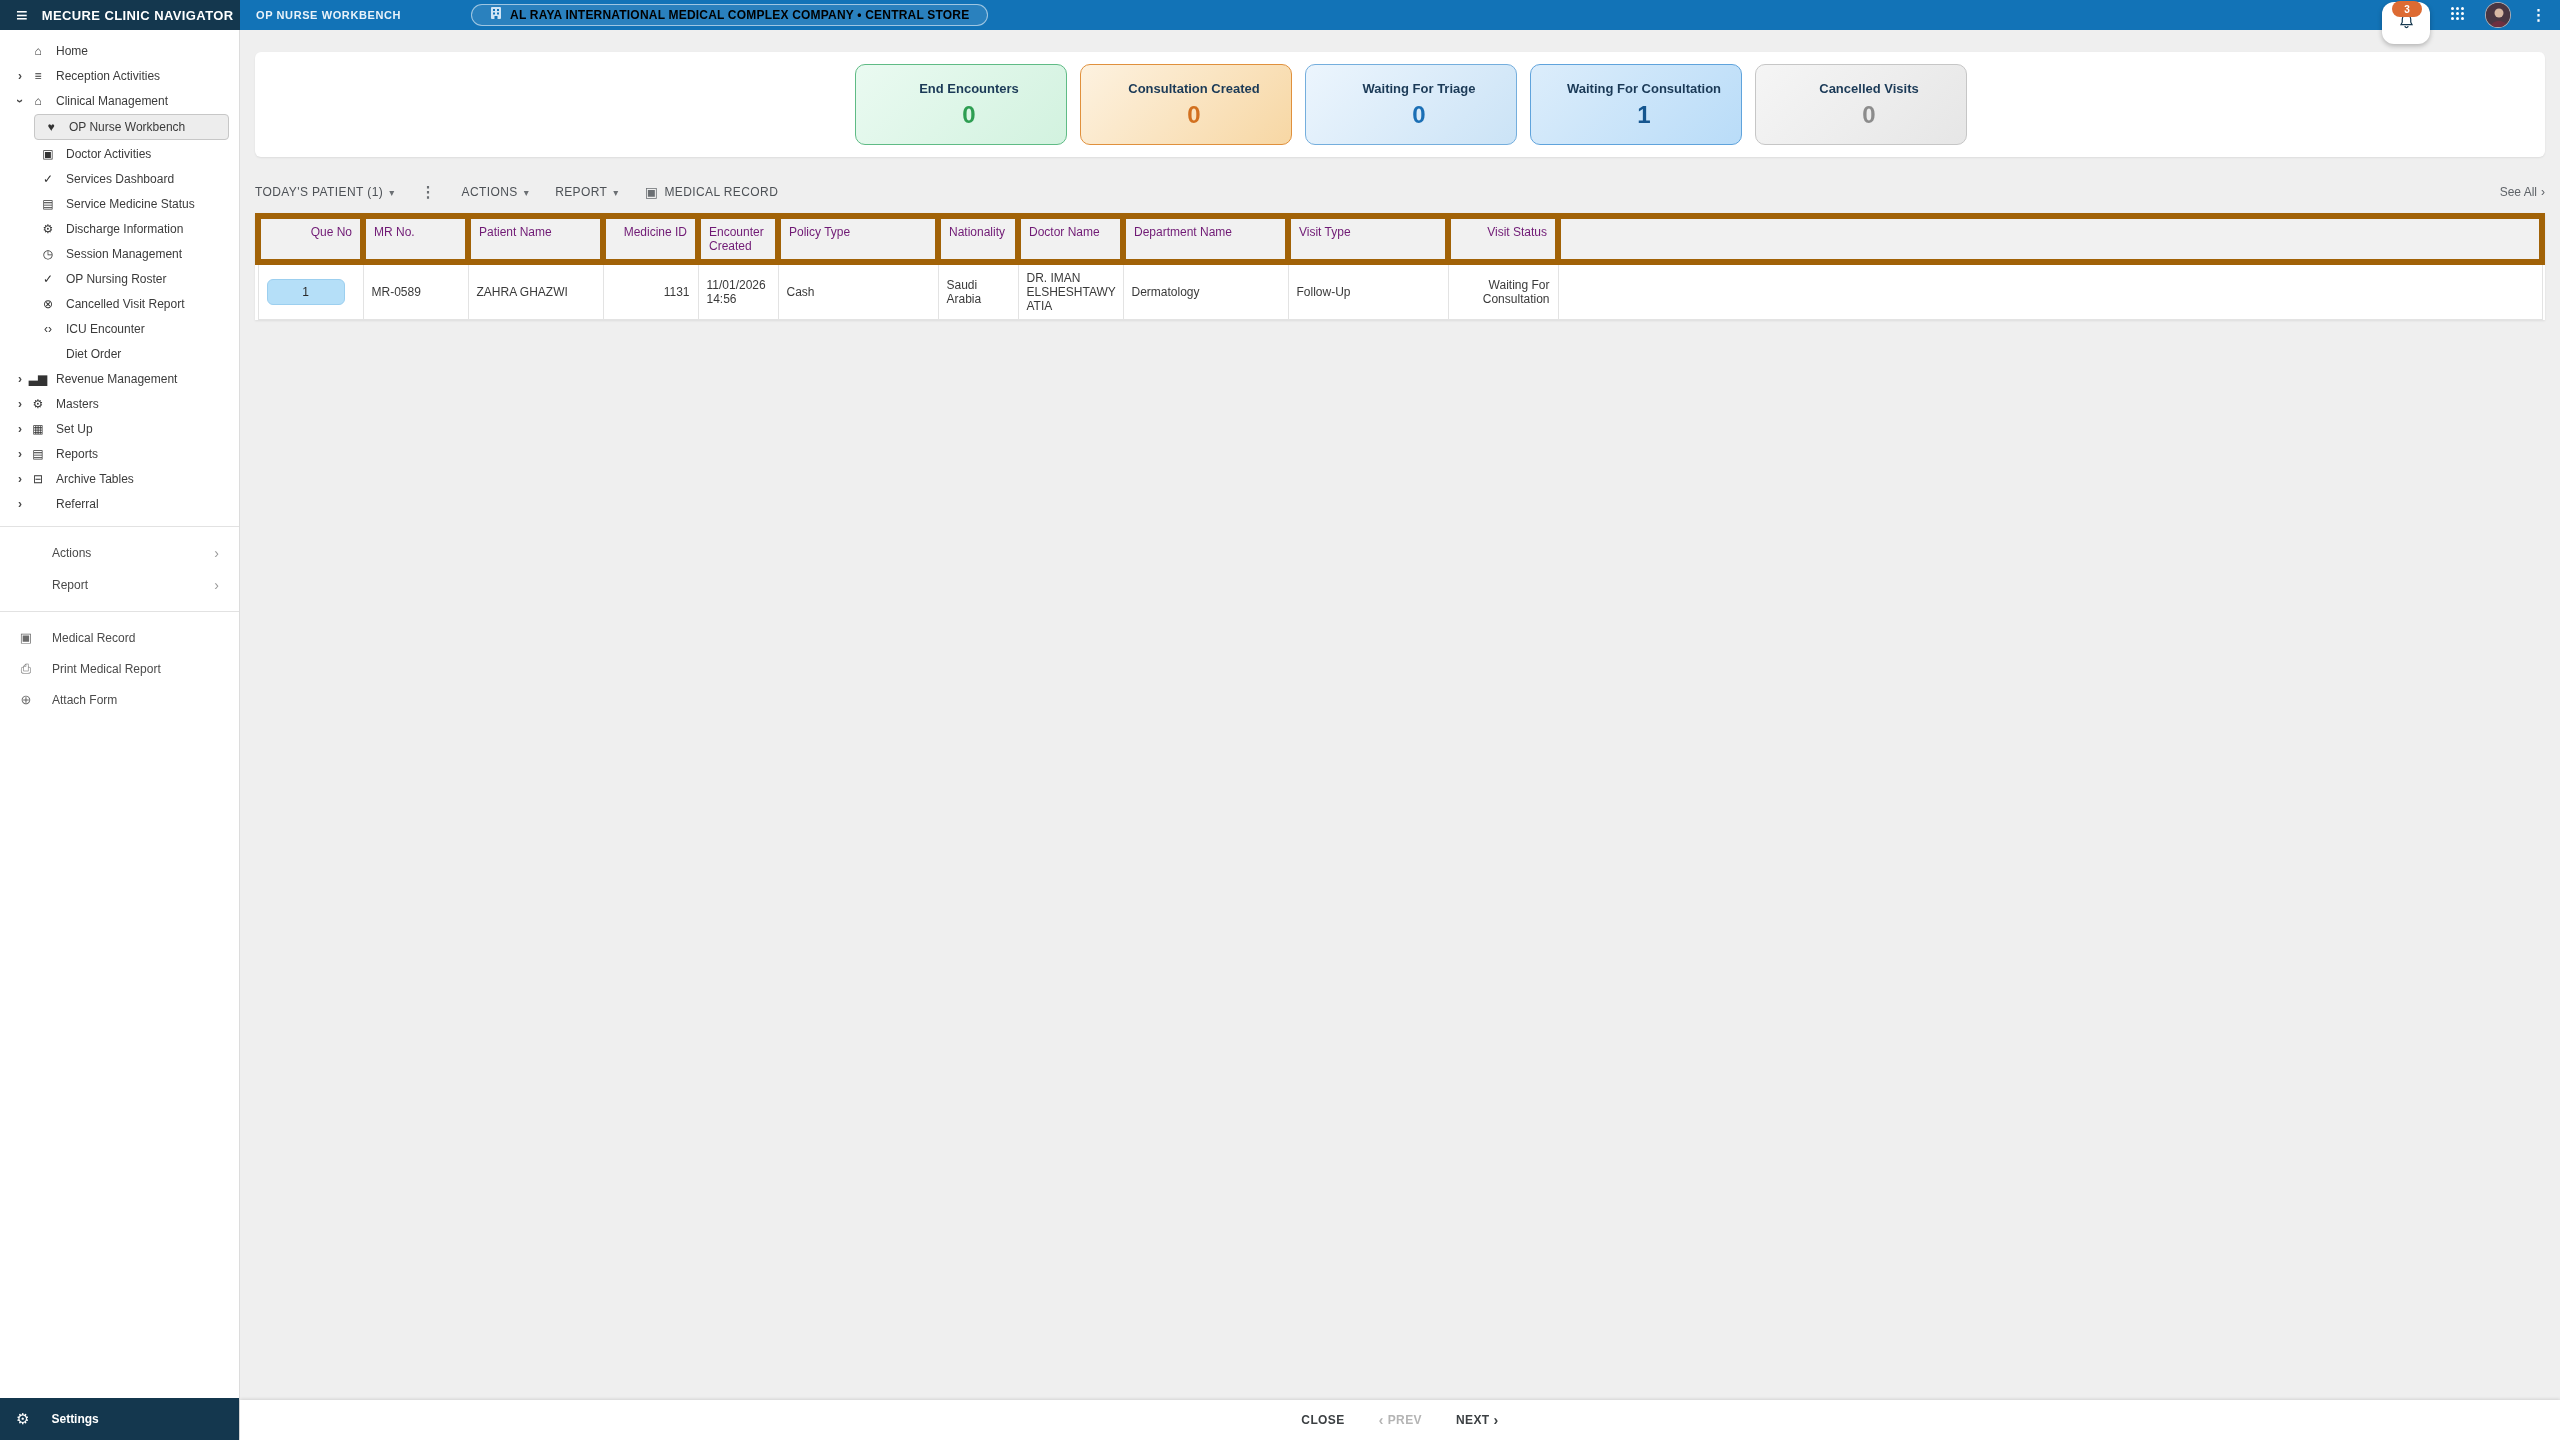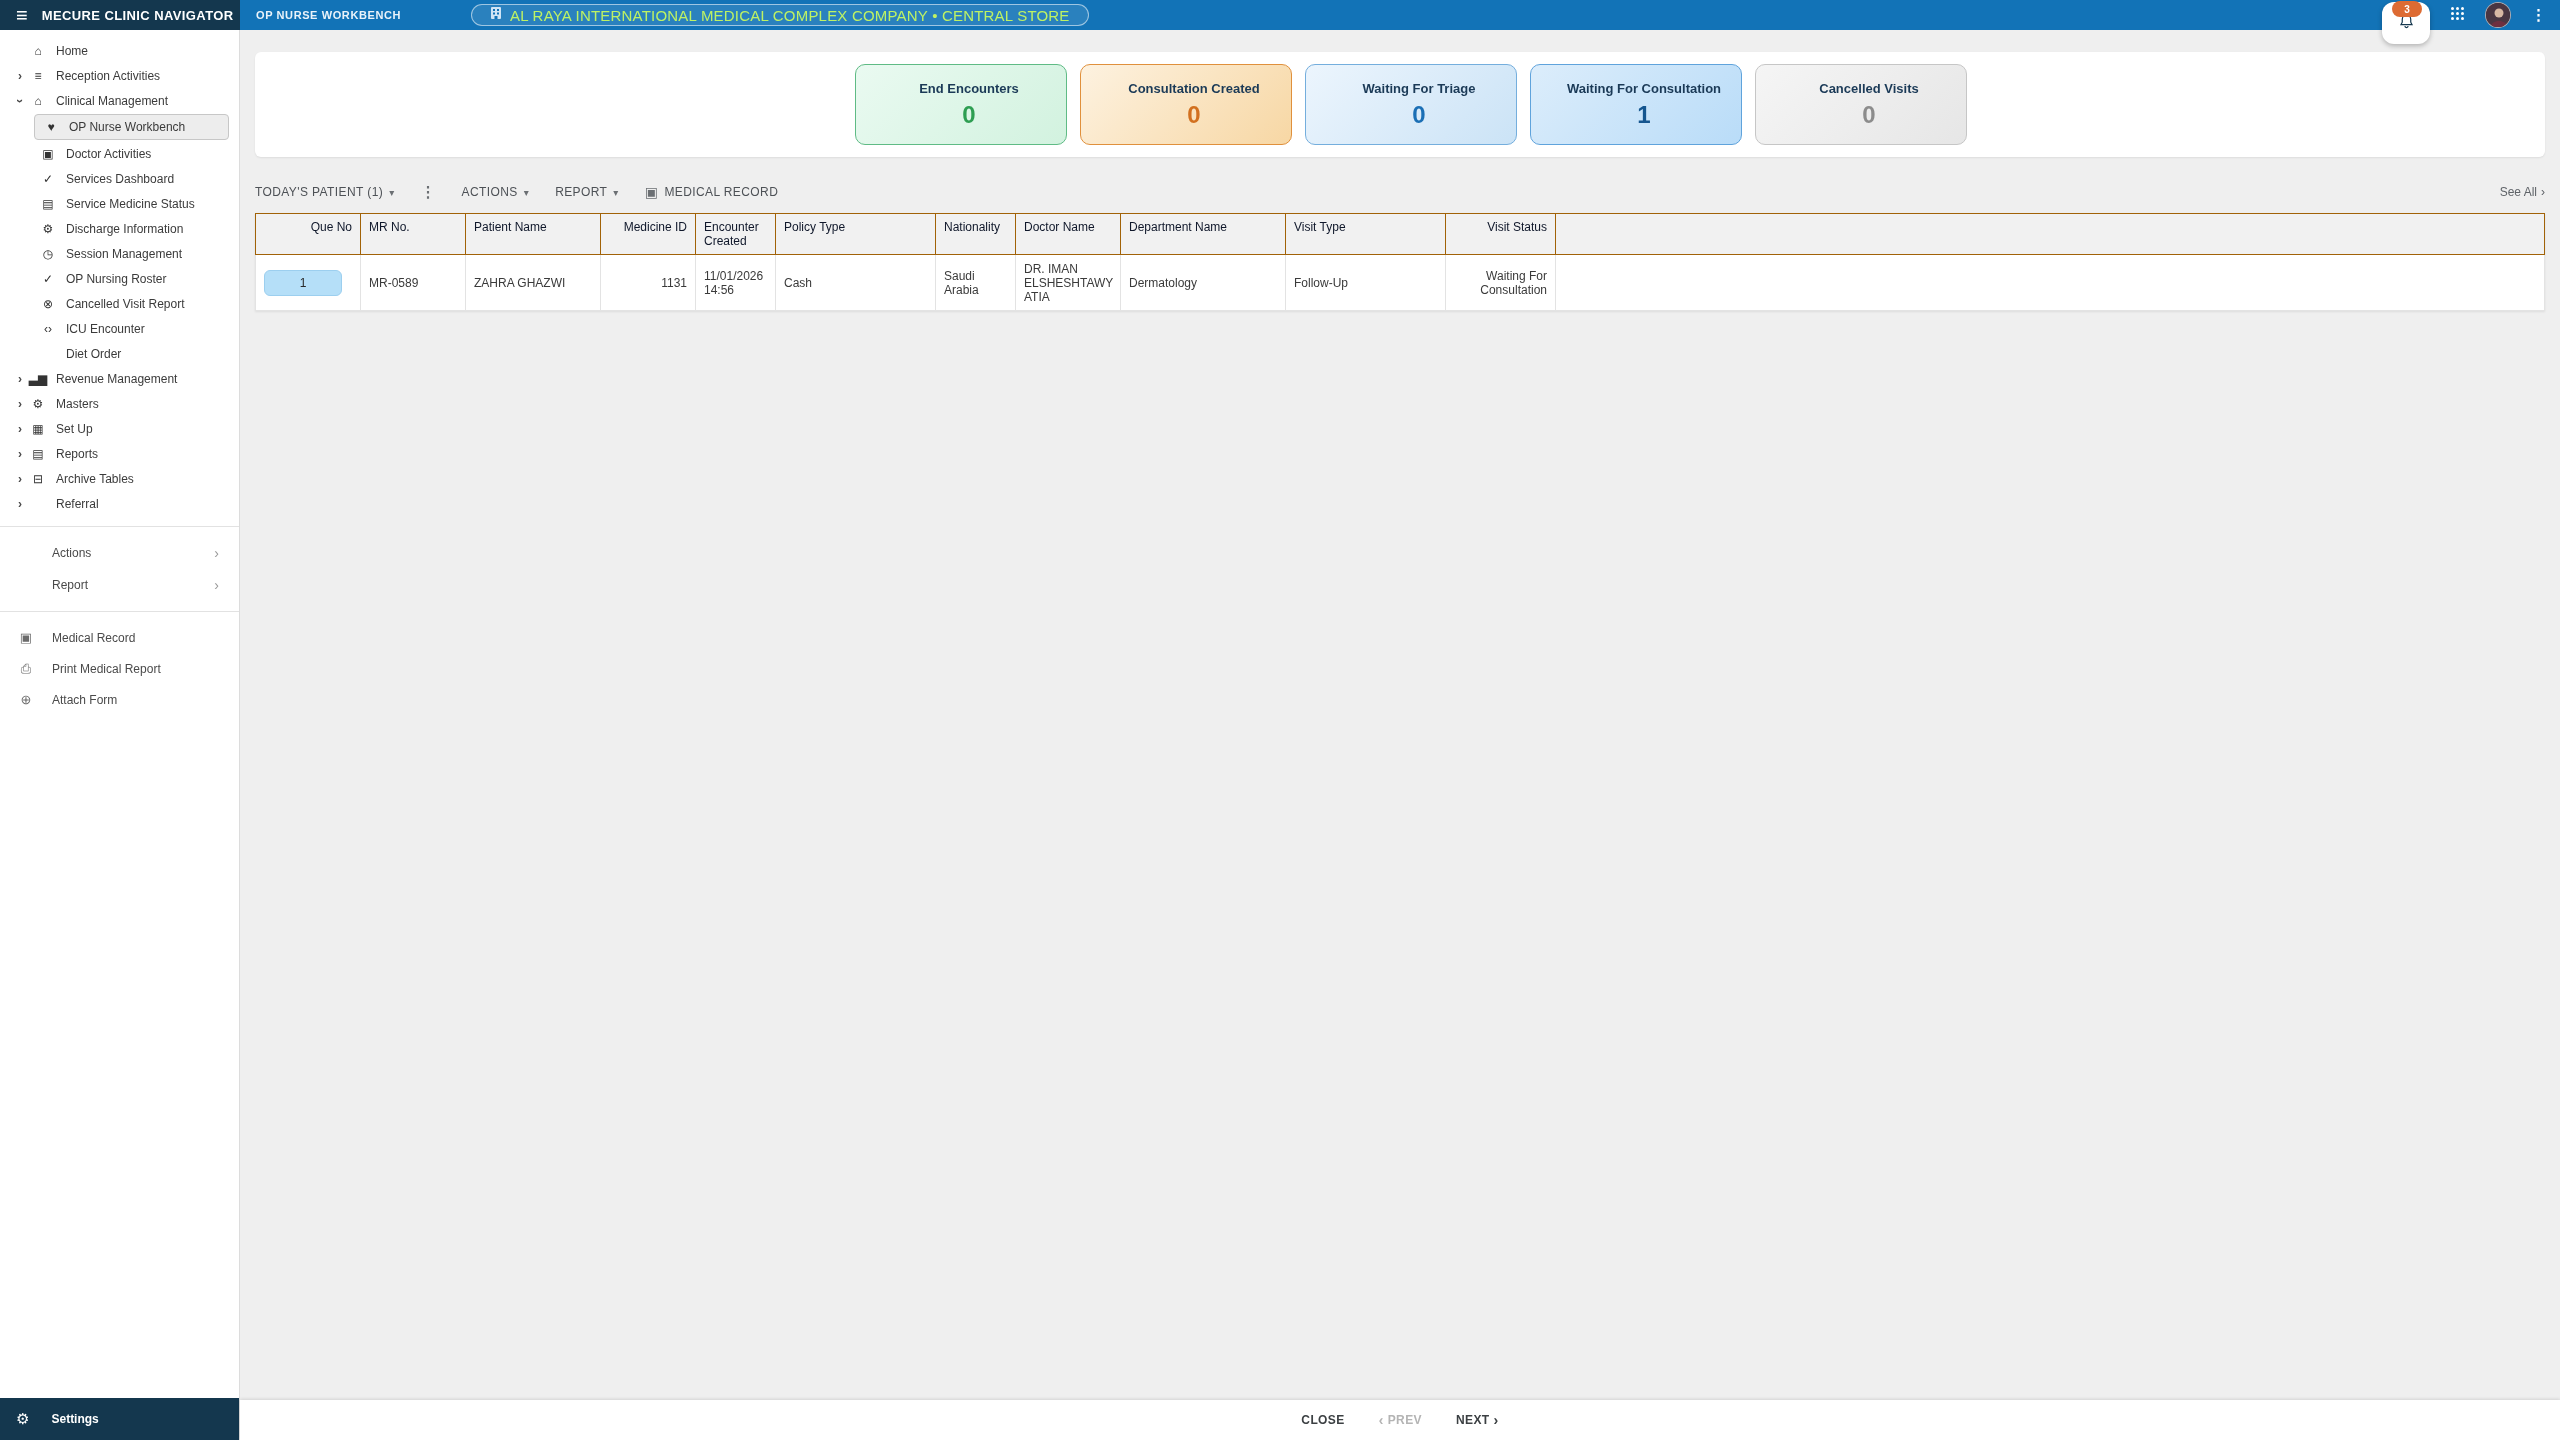--- a/index.html
+++ b/index.html
@@ -6,21 +6,21 @@
   html,body { width:2560px; height:1440px; font-family:"Liberation Sans", sans-serif; background:#efefef; overflow:hidden; }
 
   
   .topbar { position:absolute; top:0; left:0; right:0; height:30px; background:#1273b7; display:flex; z-index:50; }
   .topbar-left { width:240px; height:30px; background:#14374e; display:flex; align-items:center; gap:14px; padding-left:16px; flex:none; }
   .burger { color:#fff; font-size:20px; line-height:1; cursor:pointer; }
   .app-title { color:#fff; font-size:13px; font-weight:bold; letter-spacing:.4px; white-space:nowrap; }
   .topbar-main { flex:1; display:flex; align-items:center; position:relative; }
   .module-label { color:#eaf3fa; font-size:11px; font-weight:bold; letter-spacing:.6px; margin-left:16px; white-space:nowrap; }
   .loc-pill { margin-left:70px; height:22px; display:flex; align-items:center; gap:8px; padding:0 18px; border:1px solid rgba(255,255,255,.55); border-radius:12px; background:rgba(255,255,255,.10); }
-  .loc-pill .pill-text { color:#bef264; font-size:15px; font-weight:normal; letter-spacing:.2px; white-space:nowrap; }
+  .loc-pill .pill-text { color:#000000; font-size:12px; font-weight:bold; letter-spacing:.2px; white-space:nowrap; }
   .top-icons { position:absolute; right:14px; top:0; height:30px; display:flex; align-items:center; gap:20px; }
   .notif-btn { position:relative; width:48px; height:42px; margin-top:16px; background:#fff; border-radius:12px; box-shadow:0 2px 5px rgba(0,0,0,.25); display:flex; align-items:center; justify-content:center; cursor:pointer; }
   .notif-badge { position:absolute; top:-1px; left:10px; min-width:30px; height:16px; background:#dd6b33; border-radius:9px; color:#fff; font-size:10px; font-weight:bold; display:flex; align-items:center; justify-content:center; }
   .grid-icon, .avatar, .kebab { cursor:pointer; }
   .kebab { color:#fff; font-size:15px; font-weight:bold; }
   .avatar { width:26px; height:26px; border-radius:50%; overflow:hidden; border:1px solid rgba(255,255,255,.6); background:#3a2e3a; }
 
   
   .sidebar { position:absolute; top:30px; left:0; bottom:0; width:240px; background:#fff; border-right:1px solid #dcdcdc; display:flex; flex-direction:column; z-index:40; }
   .nav-scroll { padding-top:8px; }
@@ -68,21 +68,21 @@
   .card.gray .card-value { color:#8c8c8c; }
 
   .toolbar { margin:26px 15px 0 15px; display:flex; align-items:center; gap:26px; color:#4d5156; }
   .tb-item { display:flex; align-items:center; gap:6px; font-size:12px; font-weight:normal; letter-spacing:.4px; cursor:pointer; white-space:nowrap; }
   .tb-caret { font-size:10px; color:#6b6f73; }
   .tb-kebab { color:#6b6f73; font-size:15px; font-weight:bold; cursor:pointer; }
   .tb-mr-icon { font-size:14px; color:#6b6f73; }
   .tb-seeall { margin-left:auto; font-size:12px; color:#5f6368; cursor:pointer; display:flex; align-items:center; gap:4px; font-weight:normal; letter-spacing:0; }
 
   .grid-table { margin:12px 15px 0 15px; border-collapse:collapse; width:calc(100% - 30px); background:#fff; box-shadow:0 1px 2px rgba(0,0,0,.08); table-layout:fixed; }
-  .grid-table th { background:#f1f1f1; color:#0f172a; font-weight:normal; font-size:12px; text-align:left; padding:6px 8px; border:1px solid #a16207; vertical-align:top; height:36px; }
+  .grid-table th { background:#f1f1f1; color:#701a75; font-weight:normal; font-size:12px; text-align:left; padding:6px 8px; border:6px solid #a16207; vertical-align:top; height:36px; }
   .grid-table td { font-size:12px; color:#3a3a3a; padding:6px 8px; border:1px solid #e3e3e3; border-top:none; height:56px; vertical-align:middle; background:#fff; }
   .grid-table .al-r { text-align:right; }
   .que-badge { width:78px; height:26px; background:#b5dff8; border:1px solid #9ccfef; border-radius:6px; display:flex; align-items:center; justify-content:center; font-size:12px; color:#2a2a2a; cursor:pointer; }
 
   
   .footbar { position:absolute; left:240px; right:0; bottom:0; height:40px; background:#fff; box-shadow:0 -1px 3px rgba(0,0,0,.12); display:flex; align-items:center; justify-content:center; gap:34px; z-index:45; }
   .foot-btn { font-size:12px; font-weight:bold; letter-spacing:.4px; cursor:pointer; display:flex; align-items:center; gap:4px; color:#3c4043; }
   .foot-btn.disabled { color:#b4b4b4; cursor:default; }
   .foot-chev { font-size:14px; font-weight:bold; }
 </style>

